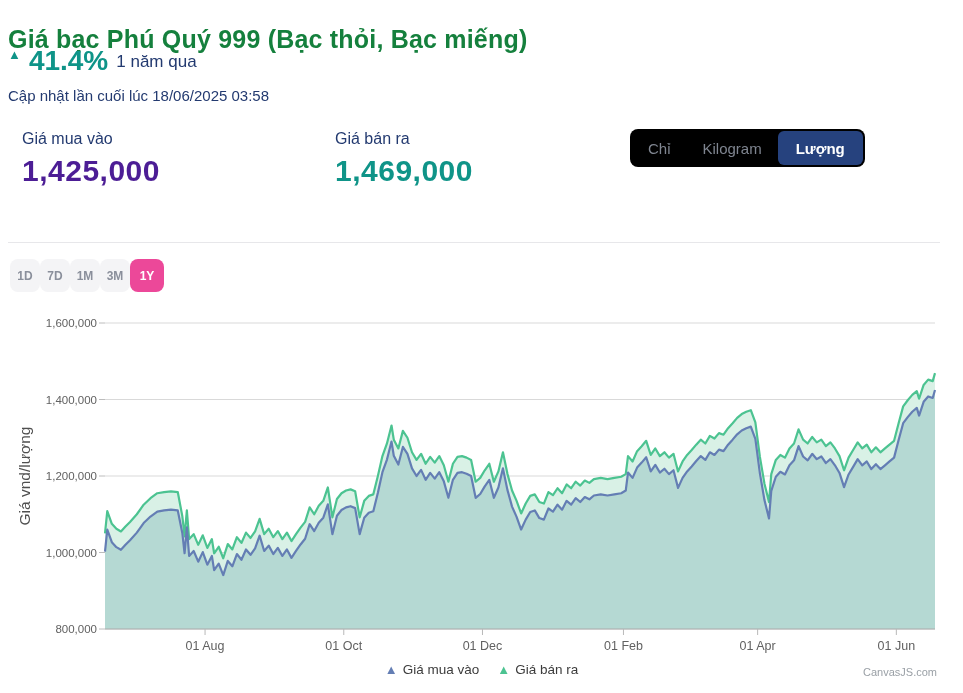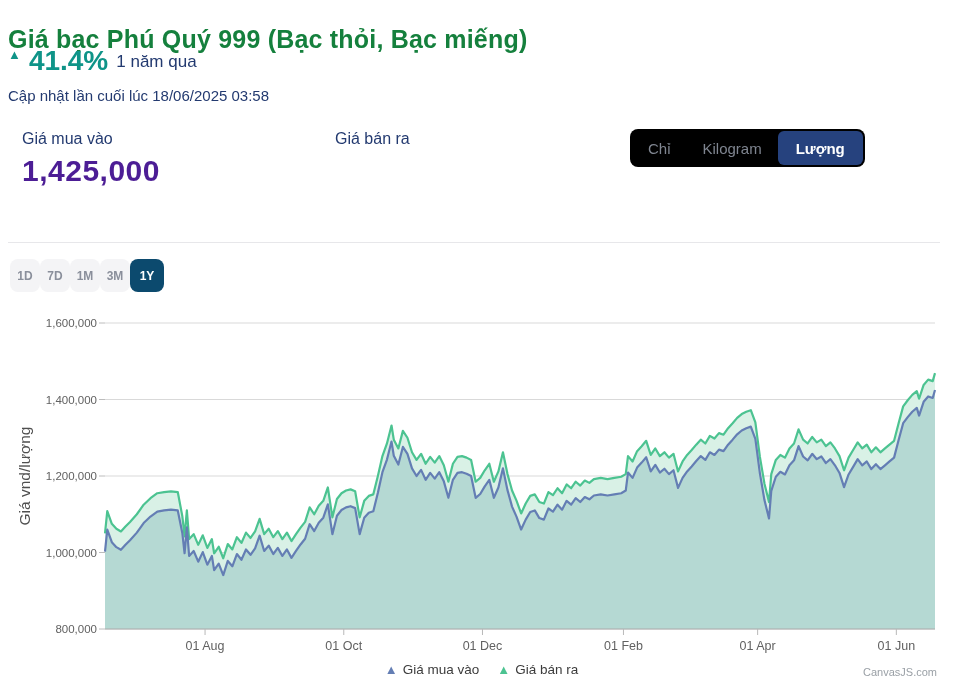--- a/index.html
+++ b/index.html
@@ -28,21 +28,21 @@
             border-radius:6px;cursor:pointer;font-family:inherit;}
   .unit-btn.selected{background:#26427e;color:#fff;font-weight:700;padding:0 18px;}
 
   .section-title{position:absolute;left:8px;top:205px;font-size:14px;font-weight:700;color:#233a70;}
   .divider{position:absolute;left:8px;top:242px;width:932px;height:1px;background:#e7e7ea;}
 
   .range-row{position:absolute;left:10px;top:259px;display:flex;}
   .range-btn{width:30px;height:33px;border:none;border-radius:8px;background:#f4f4f6;color:#8a8f9b;
              font-size:12px;font-weight:700;cursor:pointer;font-family:inherit;display:flex;
              align-items:center;justify-content:center;}
-  .range-btn.selected{width:34px;background:#0c4a6e;color:#fff;}
+  .range-btn.selected{width:34px;background:#ec4899;color:#fff;}
 
   #chart-svg{position:absolute;left:0;top:305px;}
 
   .legend-row{position:absolute;left:0;top:662px;width:963px;display:flex;justify-content:center;
               gap:18px;font-size:13.5px;color:#3c3c3c;}
   .legend-item{display:flex;align-items:center;gap:5px;cursor:pointer;}
   .legend-tri{font-size:13px;line-height:1;}
   .tri-buy{color:#647eb4;}
   .tri-sell{color:#4cc391;}
 
@@ -63,20 +63,21 @@
 
   <div class="updated">Cập nhật lần cuối lúc 18/06/2025 03:58</div>
 
   <div class="price-block" id="buy-block">
     <div class="plabel">Giá mua vào</div>
     <div class="pvalue val-buy">1,425,000</div>
   </div>
 
   <div class="price-block" id="sell-block">
     <div class="plabel">Giá bán ra</div>
+    <div class="pvalue val-sell">1,469,000</div>
   </div>
 
   <div class="unit-toggle">
     <button class="unit-btn">Chỉ</button>
     <button class="unit-btn">Kilogram</button>
     <button class="unit-btn selected">Lượng</button>
   </div>
 
   <div class="divider"></div>
 

